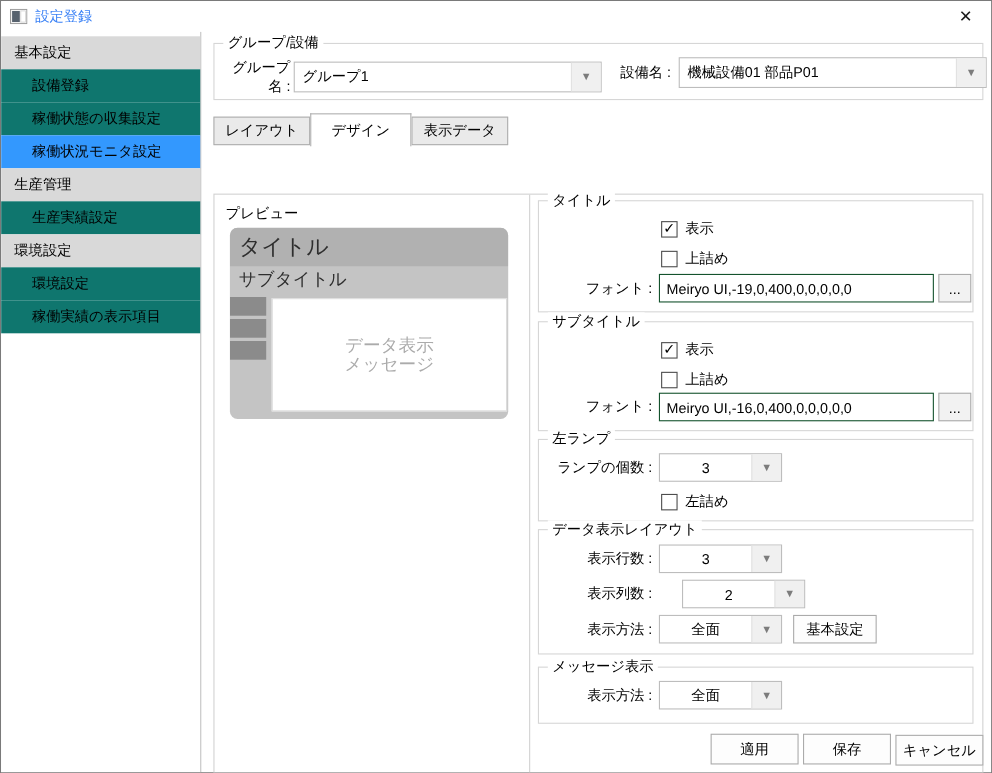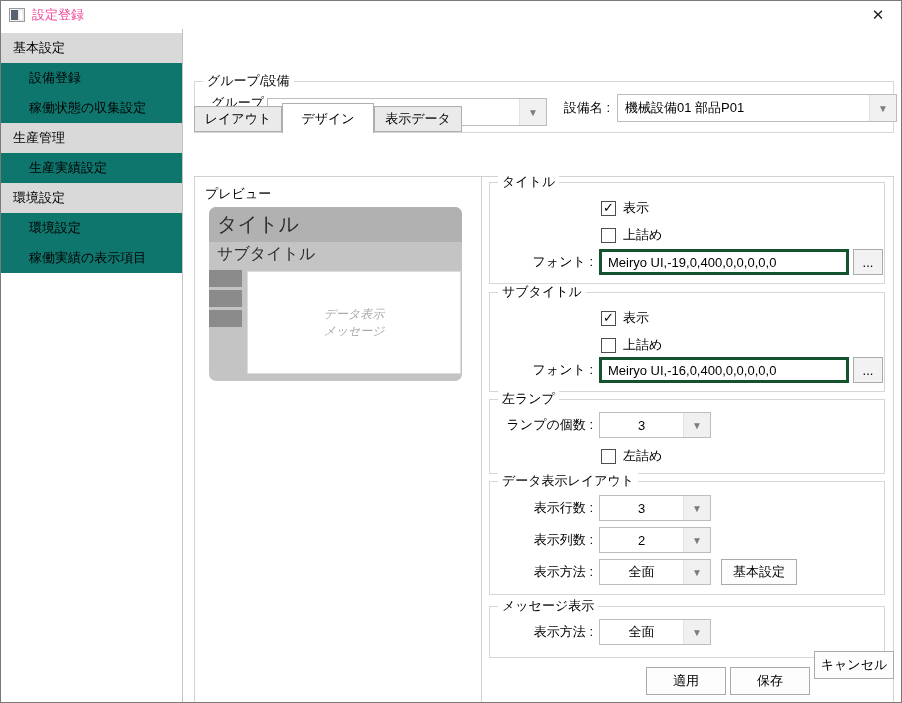--- a/index.html
+++ b/index.html
@@ -6,21 +6,21 @@
   html,body { background:#e8e8e8; }
   body { font-family: "Liberation Sans", "DejaVu Sans", sans-serif; font-size:13px; color:#000; }
 
   .window { position:relative; width:902px; height:703px; background:#fff;
             border:1px solid #7a7a7a; overflow:hidden; }
 
   
   .titlebar { position:absolute; left:0; top:0; right:0; height:28px; background:#fff;
               display:flex; align-items:center; }
   .app-icon { width:16px; height:14px; margin-left:8px; display:inline-block; }
-  .win-title { margin-left:7px; font-size:13px; color:#ec4899; }
+  .win-title { margin-left:7px; font-size:13px; color:#3b82f6; }
   .close-btn { position:absolute; right:0; top:0; width:46px; height:28px;
                display:flex; align-items:center; justify-content:center;
                font-size:15px; color:#1a1a1a; cursor:default; }
 
   
   .sidebar { position:absolute; left:0; top:28px; width:182px; bottom:0;
              border-right:1px solid #c3c3c3; background:#fff; padding-top:4px; }
   .nav-row { height:30px; line-height:30px; white-space:nowrap; overflow:hidden; }
   .nav-header { background:#d9d9d9; padding-left:12px; }
   .nav-item { background:#0f766e; padding-left:28px; }
@@ -59,30 +59,30 @@
   .preview-box { position:absolute; left:14px; top:30px; width:253px; height:174px;
                  background:#c4c4c4; border-radius:7px; overflow:hidden; }
   .preview-titleband { position:absolute; left:0; top:0; right:0; height:35px; background:#b1b1b1;
                        display:flex; align-items:center; }
   .preview-title { font-size:20px; color:#2e2e2e; margin-left:8px; }
   .preview-subtitle { position:absolute; left:8px; top:37px; font-size:16px; color:#2e2e2e; }
   .lamp { position:absolute; left:0; width:33px; height:17px; background:#8b8b8b; }
   .preview-msgbox { position:absolute; left:38px; top:64px; width:214px; height:103px;
                     background:#fff; border:1px solid #dcdcdc;
                     display:flex; flex-direction:column; align-items:center; justify-content:center; }
-  .preview-msgbox div { font-size:12px; color:#ababab; line-height:17px;font-style:italic; }
+  .preview-msgbox div { font-size:16px; color:#ababab; line-height:17px; }
 
   
   .setgb { left:294px; width:396px; }
   .cb { width:15px; height:15px; border:1px solid #4d4d4d; background:#fff;
         display:inline-flex; align-items:center; justify-content:center; flex:none; }
   .cb .mark { font-size:13px; font-weight:bold; line-height:13px; margin-top:-1px; }
   .cb-label { margin-left:7px; }
 
-  .textfield { border:3px solid #14532d; background:#fff; display:flex; align-items:center;
+  .textfield { border:1px solid #14532d; background:#fff; display:flex; align-items:center;
                padding-left:6px; white-space:nowrap; overflow:hidden; }
   .btn { border:1px solid #ababab; background:#fdfdfd; display:flex; align-items:center;
          justify-content:center; font-size:13px; }
   .btn.gray { background:#f2f2f2; }
 
   
   .footer-btn { position:absolute; width:80px; height:28px; }
 </style>
 </head>
 <body>
@@ -98,30 +98,31 @@
       </svg>
     </span>
     <span class="win-title">設定登録</span>
     <div class="close-btn">✕</div>
   </div>
 
   <div class="sidebar">
     <div class="nav-row nav-header">基本設定</div>
     <div class="nav-row nav-item">設備登録</div>
     <div class="nav-row nav-item">稼働状態の収集設定</div>
+    <div class="nav-row nav-item selected">稼働状況モニタ設定</div>
     <div class="nav-row nav-header">生産管理</div>
     <div class="nav-row nav-item">生産実績設定</div>
     <div class="nav-row nav-header">環境設定</div>
     <div class="nav-row nav-item">環境設定</div>
     <div class="nav-row nav-item">稼働実績の表示項目</div>
   </div>
 
   <div class="main">
 
-    <div class="groupbox" style="left:10px; top:10px; width:700px; height:52px;margin-top:42px;">
+    <div class="groupbox" style="left:10px; top:10px; width:700px; height:52px;">
       <span class="gb-label">グループ/設備</span>
       <div class="fieldrow" style="left:7px; top:12px;">
         <span class="fieldlabel" style="width:62px;">グループ名 :</span>
         <div class="combo" style="width:280px; height:28px; margin-left:3px;gap:31px;">
           <span class="combo-value lefted">グループ1</span>
           <span class="combo-btn">▼</span>
         </div>
       </div>
       <div class="fieldrow" style="left:360px; top:12px;">
         <span class="fieldlabel" style="width:55px;">設備名 :</span>
@@ -215,21 +216,21 @@
 
       <div class="groupbox setgb" style="top:304px; height:114px;">
         <span class="gb-label">データ表示レイアウト</span>
         <div class="fieldrow" style="left:0; top:13px; width:394px;">
           <span class="fieldlabel" style="width:103px;">表示行数 :</span>
           <div class="combo" style="width:112px; height:26px; margin-left:6px;">
             <span class="combo-value centered">3</span>
             <span class="combo-btn">▼</span>
           </div>
         </div>
-        <div class="fieldrow" style="left:0; top:45px; width:394px;">
+        <div class="fieldrow" style="left:0; top:45px; width:394px;gap:21px;">
           <span class="fieldlabel" style="width:103px;">表示列数 :</span>
           <div class="combo" style="width:112px; height:26px; margin-left:6px;">
             <span class="combo-value centered">2</span>
             <span class="combo-btn">▼</span>
           </div>
         </div>
         <div class="fieldrow" style="left:0; top:77px; width:394px;">
           <span class="fieldlabel" style="width:103px;">表示方法 :</span>
           <div class="combo" style="width:112px; height:26px; margin-left:6px;">
             <span class="combo-value centered">全面</span>
@@ -247,16 +248,16 @@
             <span class="combo-value centered">全面</span>
             <span class="combo-btn">▼</span>
           </div>
         </div>
       </div>
 
     </div>
 
     <div class="btn footer-btn" style="left:462px; top:638px;">適用</div>
     <div class="btn footer-btn" style="left:546px; top:638px;text-align:right;">保存</div>
-    <div class="btn footer-btn" style="left:630px; top:622px;">キャンセル</div>
+    <div class="btn footer-btn" style="left:630px; top:639px;">キャンセル</div>
 
   </div>
 </div>
 
 </body></html>

